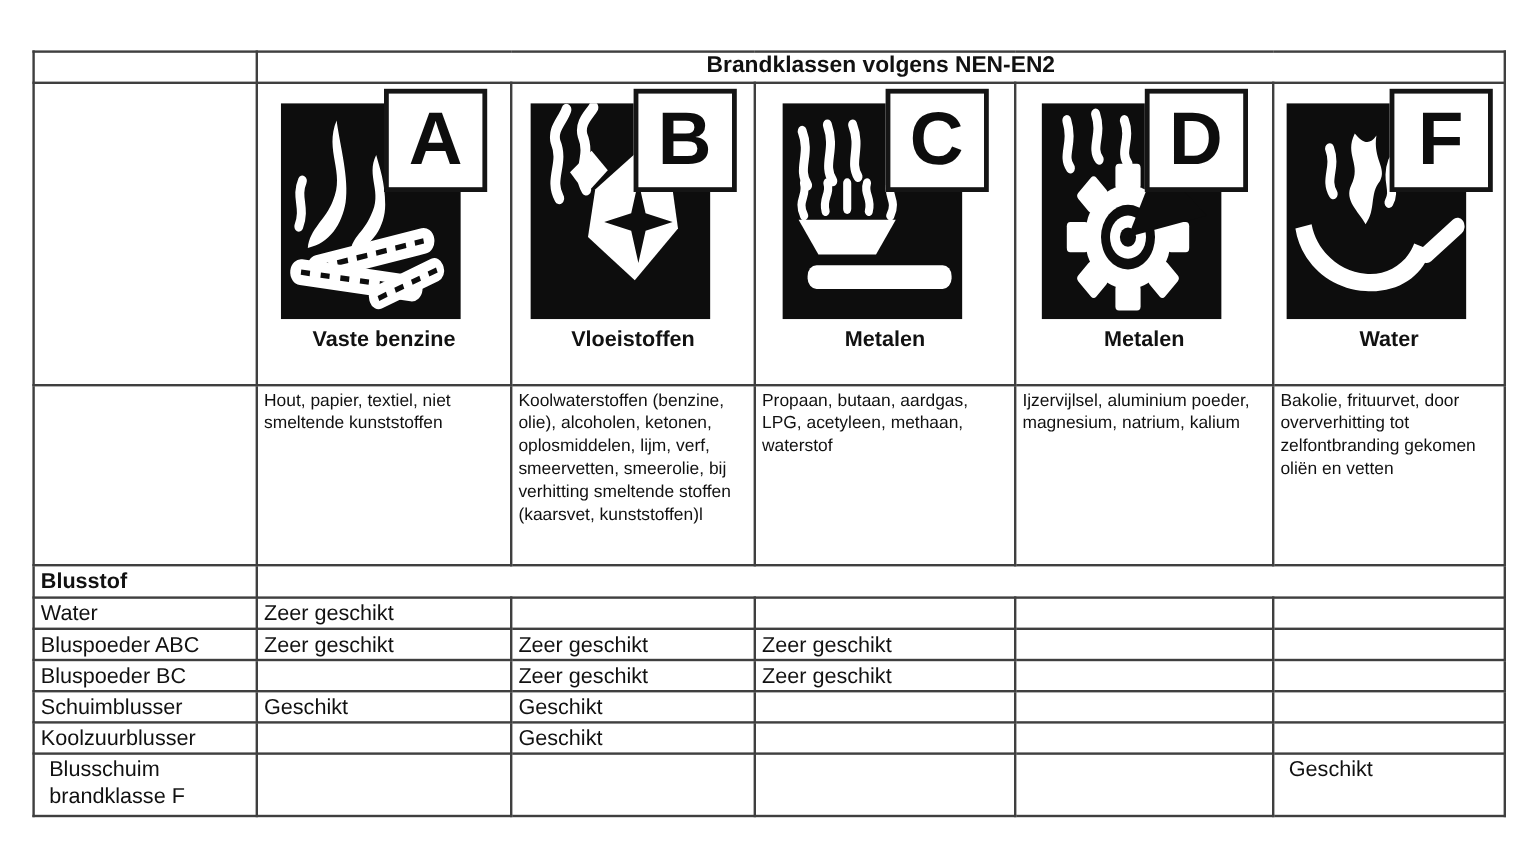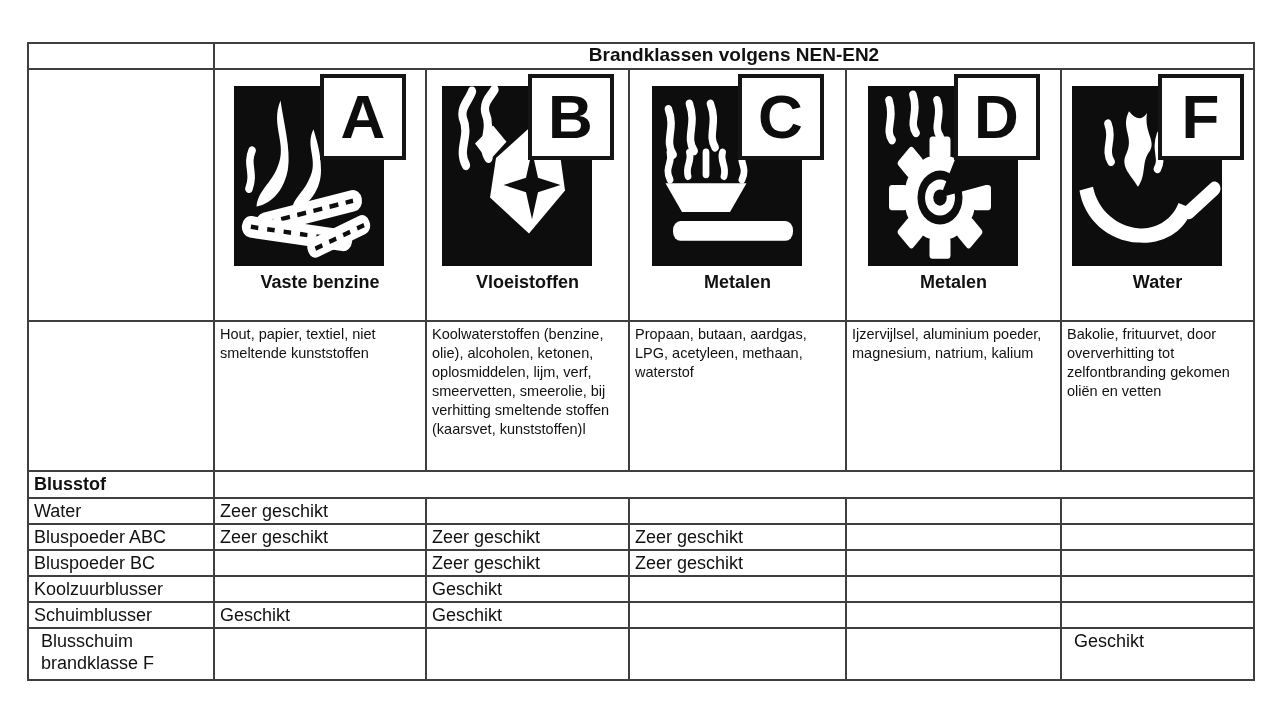--- a/index.html
+++ b/index.html
@@ -205,30 +205,30 @@
   </tr>
   <tr class="agent-row">
     <td>Bluspoeder BC</td>
     <td></td>
     <td>Zeer geschikt</td>
     <td>Zeer geschikt</td>
     <td></td>
     <td></td>
   </tr>
   <tr class="agent-row">
+    <td>Schuimblusser</td>
+    <td>Geschikt</td>
+    <td>Geschikt</td>
+    <td></td>
+    <td></td>
+    <td></td>
+  </tr>
+  <tr class="agent-row">
     <td>Koolzuurblusser</td>
     <td></td>
-    <td>Geschikt</td>
-    <td></td>
-    <td></td>
-    <td></td>
-  </tr>
-  <tr class="agent-row">
-    <td>Schuimblusser</td>
-    <td>Geschikt</td>
     <td>Geschikt</td>
     <td></td>
     <td></td>
     <td></td>
   </tr>
   <tr class="agent-row agent-last">
     <td>Blusschuim brandklasse F</td>
     <td></td>
     <td></td>
     <td></td>

